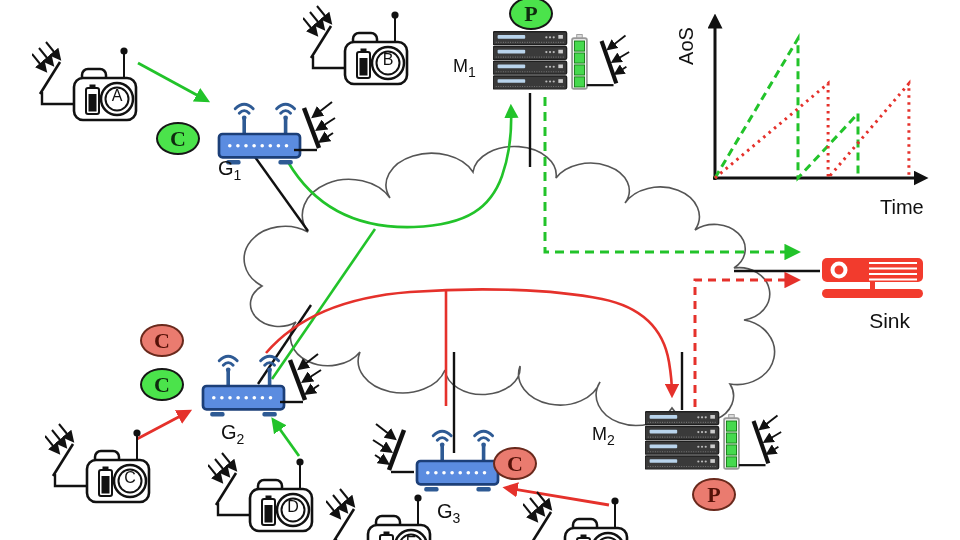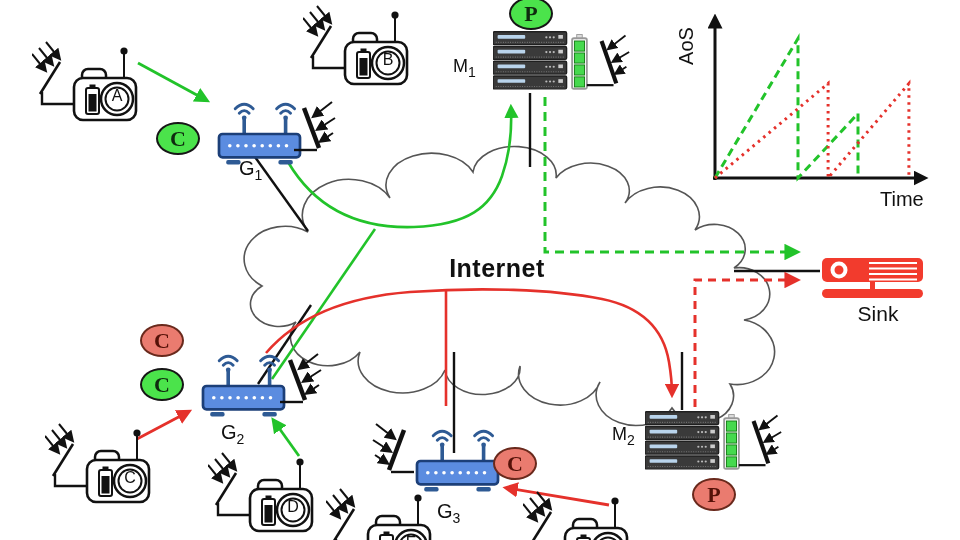--- a/index.html
+++ b/index.html
@@ -11,25 +11,25 @@
               font:400 16px "Liberation Sans",sans-serif;color:#111}
   .badge{position:absolute;width:44px;height:33px;border-radius:50%;display:flex;align-items:center;
          justify-content:center;font:700 22px "Liberation Serif",serif;box-sizing:border-box}
   .badge.green{background:#4be34b;border:2px solid #161616;color:#0f2a0f}
   .badge.red{background:#ea7b6f;border:2px solid #69291c;color:#551208}
   .devlabel{position:absolute;font:400 20px "Liberation Sans",sans-serif}
   .devlabel sub{font-size:14px}
   .devlabel.srv{font-size:18px}
   .internet-label{position:absolute;left:424px;top:254px;width:146px;text-align:center;
                   font:700 25px "Liberation Sans",sans-serif;letter-spacing:.5px}
-  .sink-label{position:absolute;left:846px;top:302px;width:64px;text-align:center;
+  .sink-label{position:absolute;left:846px;top:309px;width:64px;text-align:right;
               font:400 21px "Liberation Sans",sans-serif}
   .chart-ylabel{position:absolute;left:654px;top:34px;width:66px;height:24px;text-align:center;
                 font:400 20px "Liberation Sans",sans-serif;transform:rotate(-90deg)}
-  .chart-xlabel{position:absolute;left:880px;top:188px;width:60px;font:400 20px "Liberation Sans",sans-serif}
+  .chart-xlabel{position:absolute;left:880px;top:196px;width:60px;font:400 20px "Liberation Sans",sans-serif}
 </style>
 </head>
 <body>
 
 <div class="stage">
 
   <svg class="bg" width="960" height="540" viewBox="0 0 960 540">
     <defs>
       <marker id="mg" viewBox="0 0 10 10" refX="7" refY="5" markerWidth="5.5" markerHeight="5.5" orient="auto-start-reverse">
         <path d="M0,0 L10,5 L0,10 z" fill="#22c32a"></path>
@@ -295,24 +295,23 @@
   <div class="badge green" style="left:140px;top:368px">
     <span>C</span>
     </div>
   <div class="badge red" style="left:493px;top:447px">
     <span>C</span>
     </div>
   <div class="badge red" style="left:692px;top:478px">
     <span>P</span>
     </div>
 
-  <div class="internet-label">Internet</div>
   <div class="sink-label">Sink</div>
 
-  <div class="devlabel" style="left:239px;top:157px"><span>G</span><sub>1</sub></div>
+  <div class="devlabel" style="left:218px;top:157px"><span>G</span><sub>1</sub></div>
   <div class="devlabel" style="left:221px;top:421px"><span>G</span><sub>2</sub></div>
   <div class="devlabel" style="left:437px;top:500px"><span>G</span><sub>3</sub></div>
   <div class="devlabel srv" style="left:453px;top:56px"><span>M</span><sub>1</sub></div>
-  <div class="devlabel srv" style="left:612px;top:424px"><span>M</span><sub>2</sub></div>
+  <div class="devlabel srv" style="left:592px;top:424px"><span>M</span><sub>2</sub></div>
 
   <div class="chart-ylabel">AoS</div>
   <div class="chart-xlabel">Time</div>
 </div>
 
 </body></html>

